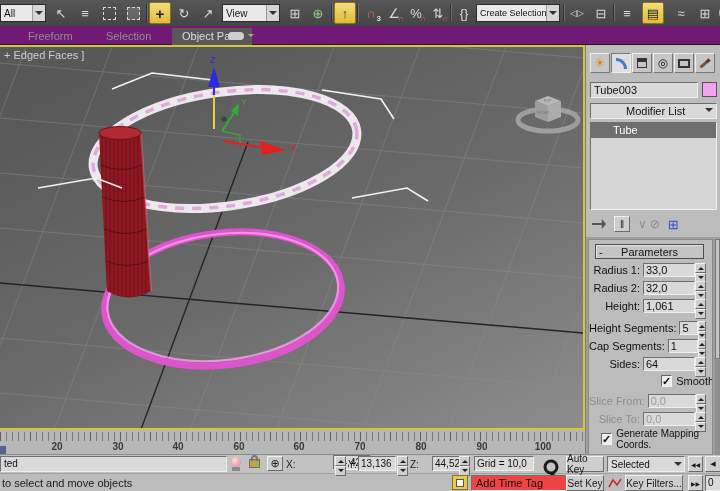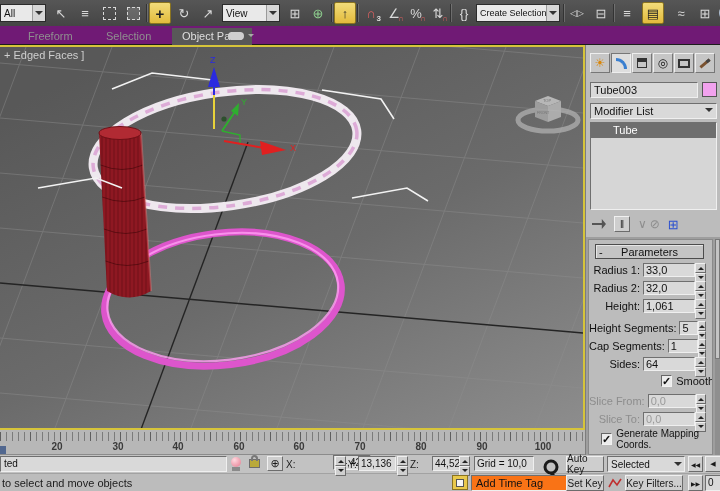--- a/index.html
+++ b/index.html
@@ -277,21 +277,21 @@
   <div class="ptab" style="left:88px;">
       <span style="width:12px;height:9px;border:2px solid #333;"></span>
     </div>
   <div class="ptab" style="left:109px;">
       <span style="width:12px;height:3px;background:#7a5230;transform:rotate(-40deg);border-right:4px solid #444;"></span>
     </div>
 
   <div class="sf abs" style="left:4px;top:37px;width:108px;height:16px;padding:1px 3px;">Tube003</div>
   <div class="abs" style="left:116px;top:37px;width:15px;height:15px;background:#f2a2ee;border:1px solid #555;"></div>
 
-  <div class="sf abs" style="left:4px;top:58px;width:127px;height:16px;display:flex;align-items:center;">
+  <div class="sf abs" style="left:4px;top:58px;width:127px;height:16px;display:flex;align-items:center;padding-left:32px;">
     <span style="flex:1;padding-left:3px;">Modifier List</span>
     <span style="width:14px;text-align:center;"><span class="tri-d" style="display:inline-block;"></span></span>
   </div>
 
   <div class="sf abs" style="left:4px;top:77px;width:127px;height:88px;background:#d6d6d6;">
     <div style="height:15px;background:#6e6e6e;color:#fff;padding-left:22px;line-height:15px;">Tube</div>
   </div>
 
   <div class="abs" style="left:0;top:168px;width:135px;height:22px;display:flex;align-items:center;gap:3px;padding-left:6px;">
     <span style="width:14px;height:10px;background:#555;clip-path:polygon(0 40%,70% 40%,70% 0,100% 50%,70% 100%,70% 60%,0 60%);"></span>
@@ -494,21 +494,21 @@
     <span style="flex:1;padding-left:3px;">Selected</span>
     <span class="tri-d" style="margin-right:2px;"></span>
   </div>
   <div class="b3 abs" style="left:688px;top:1px;width:15px;height:16px;font-size:6px;">◀◀</div>
   <div class="b3 abs" style="left:705px;top:1px;width:16px;height:16px;font-size:7px;">◀</div>
 
   <span class="abs" style="left:2px;top:22px;font-size:11px;color:#1c1c1c;">to select and move objects</span>
   <div class="abs" style="left:452px;top:20px;width:16px;height:15px;background:#e9c94c;border:1px solid #8a7420;display:flex;align-items:center;justify-content:center;">
     <span style="width:8px;height:8px;background:#f6f6f6;border:1px solid #555;"></span>
   </div>
-  <div class="sf abs" style="left:471px;top:20px;width:114px;height:16px;padding:1px 4px;font-size:11px;background:#f97316;">Add Time Tag</div>
+  <div class="sf abs" style="left:471px;top:20px;width:114px;height:16px;padding:1px 4px;font-size:11px;background:#ef4444;">Add Time Tag</div>
   <div class="b3 abs" style="left:566px;top:20px;width:38px;height:16px;">Set Key</div>
   <svg class="abs" style="left:608px;top:22px;" width="14" height="12">
     <polyline points="1,10 5,3 9,8 13,2" fill="none" stroke="#c03030" stroke-width="1.6"></polyline>
   </svg>
   <div class="b3 abs" style="left:625px;top:20px;width:58px;height:16px;">Key Filters...</div>
   <div class="b3 abs" style="left:688px;top:20px;width:15px;height:16px;font-size:6px;">▶▶</div>
   <div class="sf abs" style="left:705px;top:20px;width:16px;height:16px;padding:1px 2px;font-size:10px;">0</div>
 </div>
 
 </body></html>

